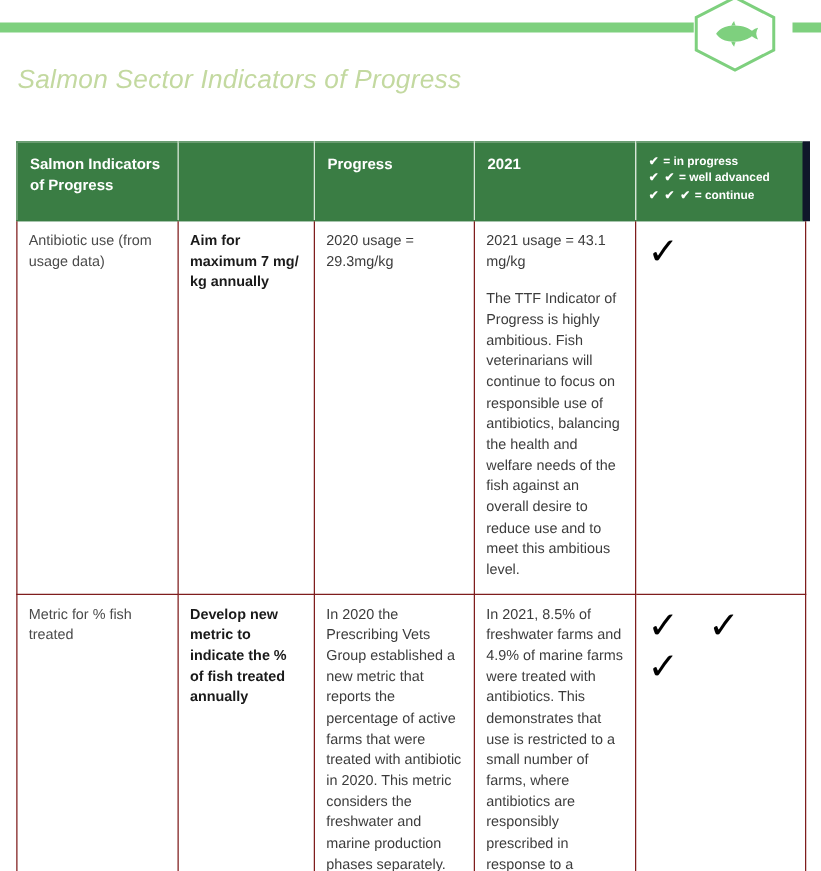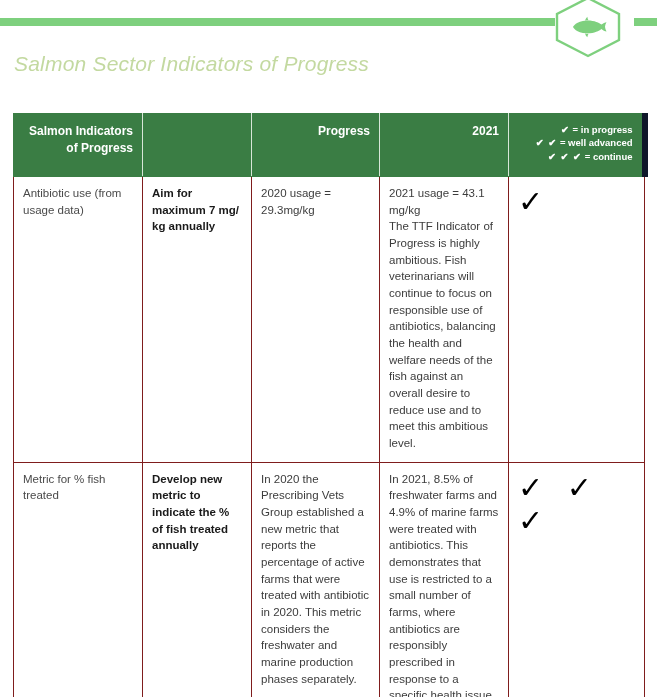--- a/index.html
+++ b/index.html
@@ -81,21 +81,20 @@
   
   .indicator-table thead th {
     background: #3a7d44;
     color: #ffffff;
     border: 1px solid #3a7d44;
     border-right: 1px solid #d8e6d8;
     font-weight: bold;
     font-size: 12px;
     padding: 9px 9px 9px 10px;
     height: 44px;
-    text-align: right;
   }
   .indicator-table thead th:last-child { border-right: 6px solid #0f172a; }
 
   .legend-line {
     display: block;
     font-size: 9.5px;
     font-weight: bold;
     line-height: 1.42;
     white-space: nowrap;
   }
@@ -131,21 +130,21 @@
     padding-top: 6px;
   }
   .ticks {
     font-size: 30px;
     color: #000000;
     letter-spacing: 7px;
     line-height: 1.1;
     font-family: "DejaVu Sans", sans-serif;
   }
   .para { margin: 0; }
-  .para + .para { margin-top: 0; }
+  .para + .para { margin-top: 13px; }
 
   .row-antibiotic td { height: 214px; }
   .row-metric td { height: 308px; }
 </style>
 </head>
 <body>
 
 <div class="top-band">
   <div class="rule-left"></div>
   <div class="rule-right"></div>

